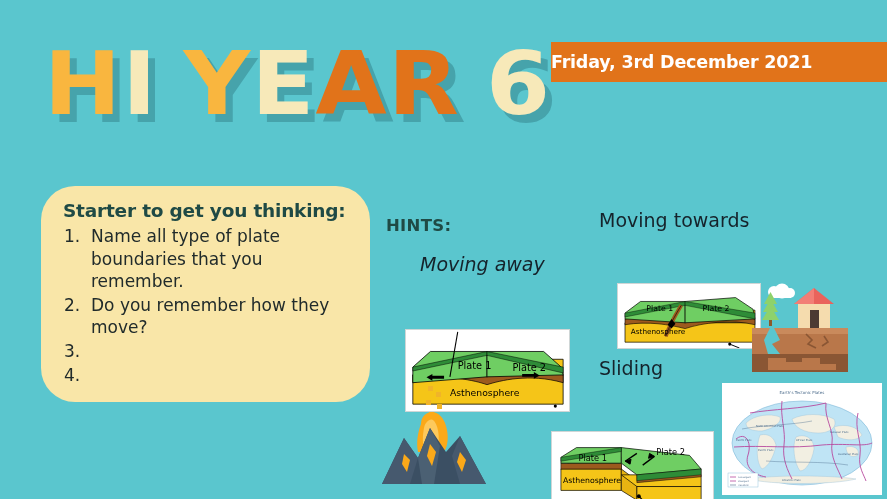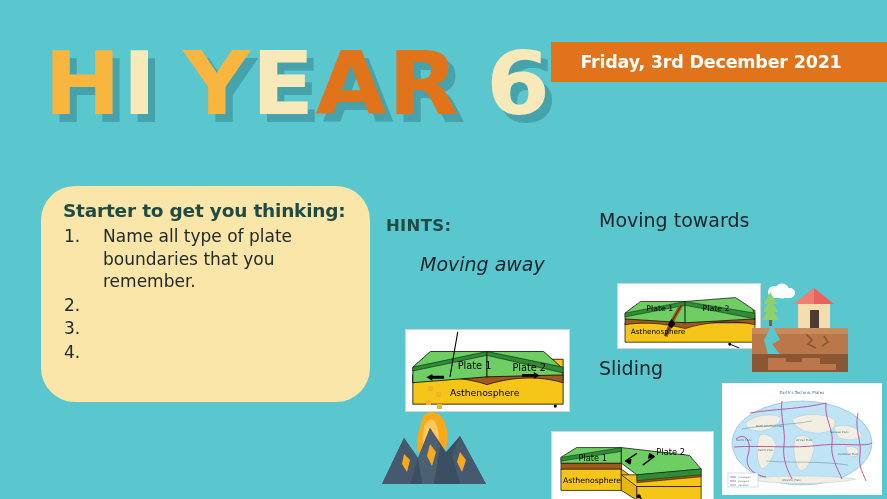--- a/index.html
+++ b/index.html
@@ -41,21 +41,21 @@
   #date-banner {
     position: absolute;
     left: 551px;
     top: 42px;
     width: 336px;
     height: 40px;
     background: #e1731a;
     box-sizing: border-box;
     display: flex;
     align-items: center;
-    justify-content: center;
+    justify-content: flex-start;
     padding-right: 16px;
   }
   #date-banner .date-text {
     color: #ffffff;
     font-size: 17.5px;
     font-weight: bold;
     font-family: "DejaVu Sans", sans-serif;
     letter-spacing: -0.2px;
   }
 
@@ -94,21 +94,20 @@
   }
   #starter-list .num {
     width: 30px;
     flex: 0 0 30px;
     text-align: left;
     padding-left: 3px;
     box-sizing: border-box;
   }
   #starter-list .txt {
     flex: 1 1 auto;
-    margin-left: 12px;
   }
 
   
   #hints-label {
     position: absolute;
     left: 386px;
     top: 208px;
     color: #1f4a45;
     font-size: 16.5px;
     font-weight: bold;
@@ -172,20 +171,21 @@
 
   <div id="starter-box">
     <div id="starter-title">Starter to get you thinking:</div>
     <ol id="starter-list">
         <li>
           <span class="num">1.</span>
           <span class="txt">Name all type of plate boundaries that you remember.</span>
         </li>
         <li>
           <span class="num">2.</span>
+          <span class="txt">Do you remember how they move?</span>
         </li>
         <li>
           <span class="num">3.</span>
         </li>
         <li>
           <span class="num">4.</span>
         </li>
       </ol>
   </div>
 

